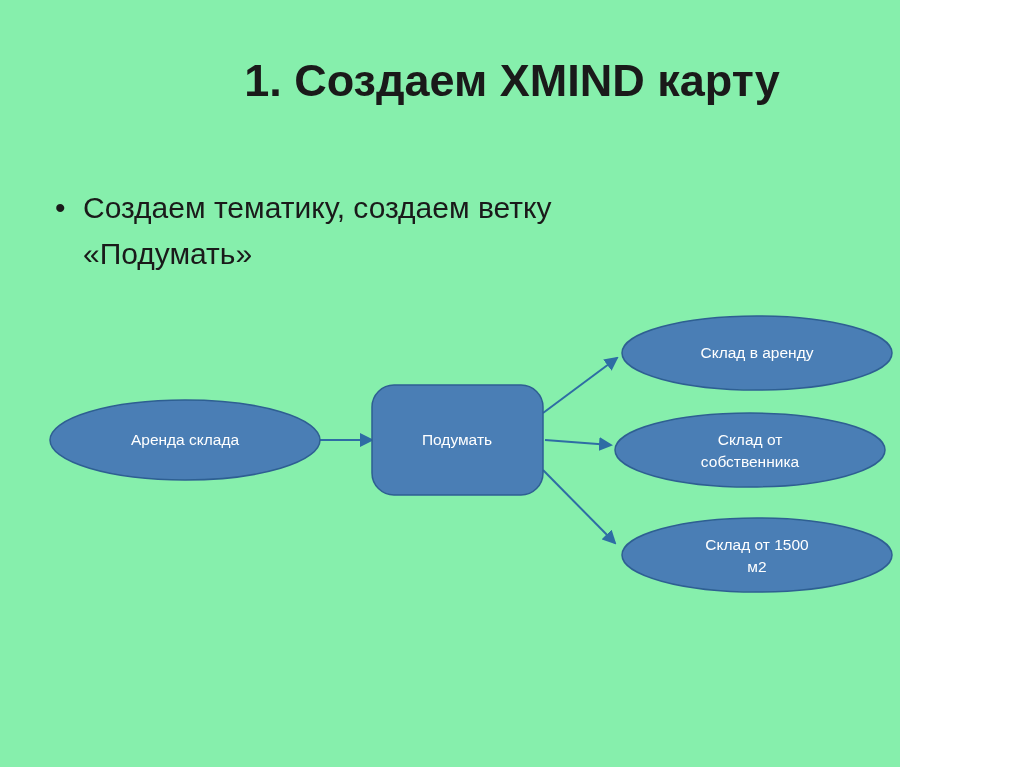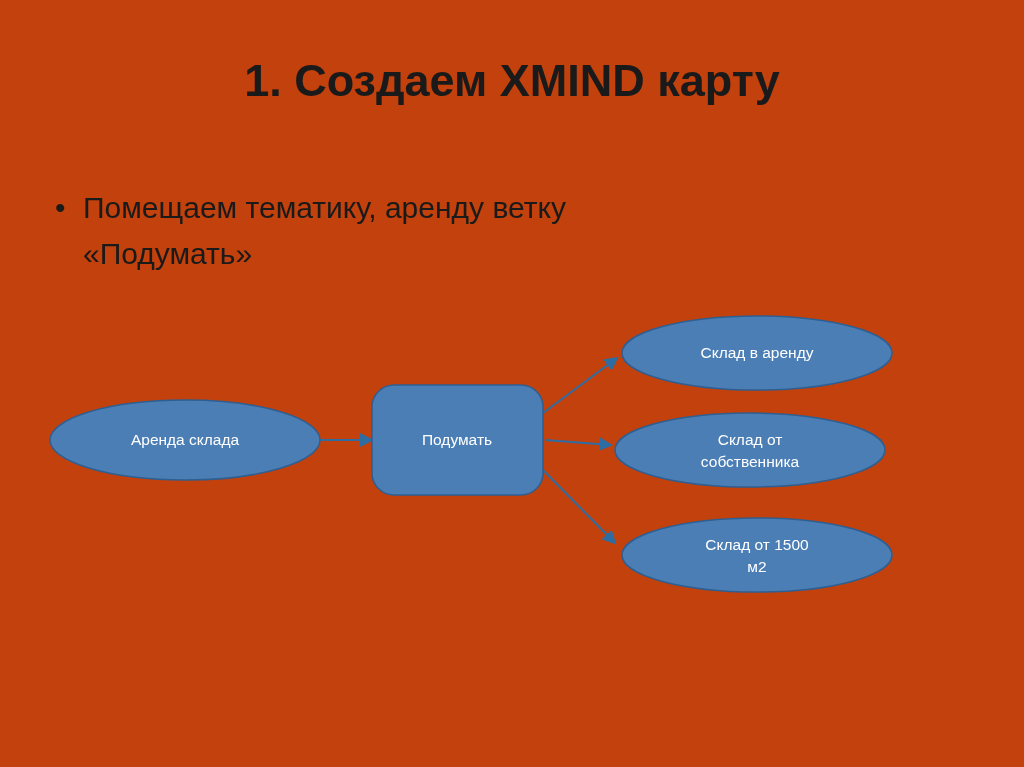--- a/index.html
+++ b/index.html
@@ -5,23 +5,23 @@
   html, body {
     margin: 0;
     padding: 0;
     background: #ffffff;
   }
   body {
     font-family: "Liberation Sans", sans-serif;
   }
   .slide {
     position: relative;
-    width: 1024px;
+    width: 900px;
     height: 767px;
-    background: #c2410c;
+    background: #86efac;
     overflow: hidden;
   }
   .slide-title {
     position: absolute;
     left: 0;
     top: 55px;
     width: 1024px;
     text-align: center;
     font-size: 45px;
     font-weight: bold;
@@ -71,21 +71,21 @@
 </head>
 <body>
 
 <div class="slide">
 
   <div class="slide-title">1. Создаем XMIND карту</div>
 
   <div class="bullet-block">
     <div class="bullet-row">
       <div class="bullet-dot">•</div>
-      <div class="bullet-text">Помещаем тематику, аренду ветку «Подумать»</div>
+      <div class="bullet-text">Создаем тематику, создаем ветку «Подумать»</div>
     </div>
   </div>
 
   <div class="diagram">
     <svg width="1024" height="330" viewBox="0 0 1024 330" xmlns="http://www.w3.org/2000/svg">
       <defs>
         <marker id="arrowhead" markerWidth="7" markerHeight="7" refX="6" refY="3.5" orient="auto">
           <polygon points="0 0, 7 3.5, 0 7" fill="#2e6da4"></polygon>
         </marker>
       </defs>

